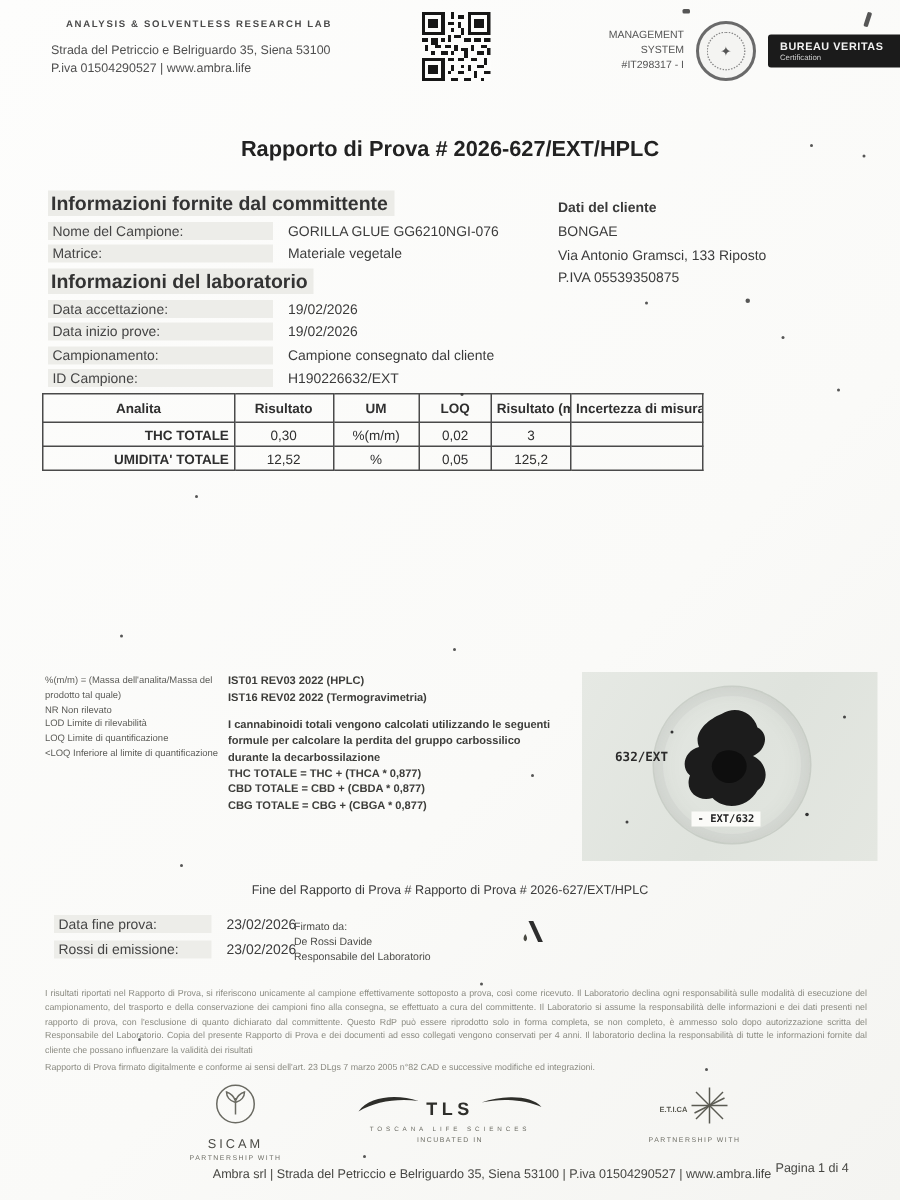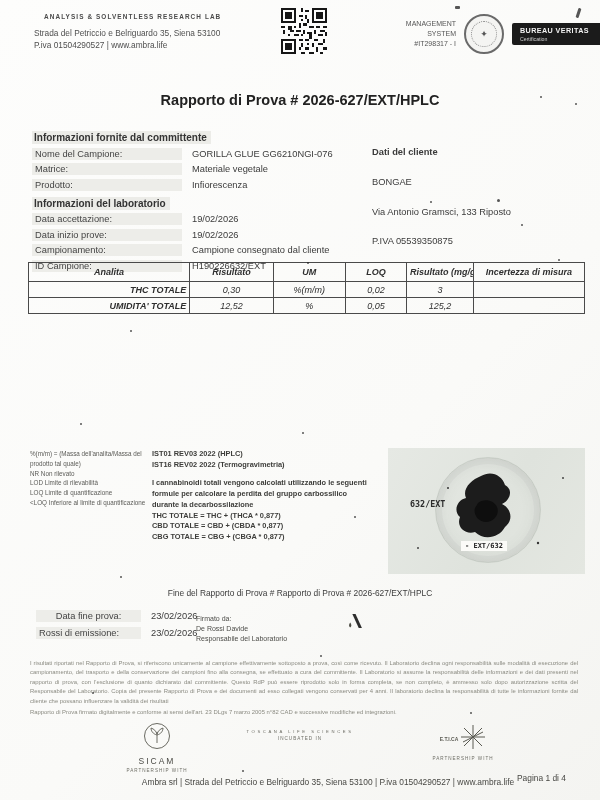--- a/index.html
+++ b/index.html
@@ -18,29 +18,29 @@
   .seal{width:36px;height:36px;border:2px solid #6a6a6a;border-radius:50%;position:relative;background:#f4f4f2;}
   .seal-inner{position:absolute;inset:5px;border:1px dotted #8a8a8a;border-radius:50%;
               display:flex;align-items:center;justify-content:center;font-size:9px;color:#555;}
   .bv-box{background:#1b1b1b;color:#f2f2f2;border-radius:2px;padding:4px 8px 3px;width:78px;}
   .bv-title{font-size:7.2px;font-weight:700;letter-spacing:.4px;line-height:1.1;}
   .bv-sub{font-size:5.2px;color:#cfcfcf;margin-top:1px;}
 
   .title{width:100%;text-align:center;font-size:14.5px;font-weight:700;color:#222;}
 
   
-  .sec-head{display:inline-block;font-size:10px;font-weight:700;color:#333;background:#ececé8;background:#ecece8;padding:1px 4px 1px 2px;margin-bottom:2px;}
+  .sec-head{display:inline-block;font-size:13px;font-weight:700;color:#333;background:#ececé8;background:#ecece8;padding:1px 4px 1px 2px;margin-bottom:2px;}
   .inforow{display:flex;align-items:center;height:15.5px;font-size:9.3px;}
   .inforow .lab{width:150px;background:#edede9;color:#444;padding:1px 3px;box-sizing:border-box;}
   .inforow .val{margin-left:10px;color:#3b3b3b;}
-  .client .line{font-size:9.3px;line-height:1.7;color:#3b3b3b;margin-top:14px;}
+  .client .line{font-size:9.3px;line-height:1.7;color:#3b3b3b;}
   .client .head{font-weight:700;}
 
   
-  table.results{border-collapse:collapse;width:557px;table-layout:fixed;font-style:italic;}
+  table.results{border-collapse:collapse;width:441px;table-layout:fixed;}
   table.results th,table.results td{border:1px solid #4a4a4a;font-size:9px;padding:2px 3px;color:#2f2f2f;overflow:hidden;white-space:nowrap;}
   table.results th{font-weight:700;text-align:center;height:14px;}
   table.results td{text-align:center;height:11px;}
   table.results td:first-child{text-align:right;font-weight:700;}
   table.results th:nth-child(5),table.results th:nth-child(6){filter:blur(.4px);}
 
   
   .legend{font-size:6.3px;color:#5b5b57;line-height:1.55;width:118px;}
   .methods{font-size:7.4px;font-weight:700;color:#3d3d3a;line-height:1.45;width:218px;}
   .methods .gap{height:8px;}
@@ -112,24 +112,20 @@
 
   <div class="abs" style="left:32px;top:127px;width:340px;">
     <div class="sec-head">Informazioni fornite dal committente</div>
     <div class="inforow">
         <span class="lab">Nome del Campione:</span>
         <span class="val">GORILLA GLUE GG6210NGI-076</span>
       </div>
     <div class="inforow">
         <span class="lab">Matrice:</span>
         <span class="val">Materiale vegetale</span>
-      </div>
-    <div class="inforow">
-        <span class="lab">Prodotto:</span>
-        <span class="val">Infiorescenza</span>
       </div>
     <div class="sec-head" style="margin-top:2px;">Informazioni del laboratorio</div>
     <div class="inforow">
         <span class="lab">Data accettazione:</span>
         <span class="val">19/02/2026</span>
       </div>
     <div class="inforow">
         <span class="lab">Data inizio prove:</span>
         <span class="val">19/02/2026</span>
       </div>
@@ -219,21 +215,21 @@
       <circle cx="30" cy="100" r="1" fill="#444"></circle>
         <circle cx="175" cy="30" r="1" fill="#444"></circle>
     </svg>
     <div class="photo-label-top">632/EXT</div>
     <div class="photo-label-bottom">- EXT/632</div>
   </div>
 
   <div class="abs endline" style="left:0;top:588px;">Fine del Rapporto di Prova # Rapporto di Prova # 2026-627/EXT/HPLC</div>
 
   <div class="abs" style="left:36px;top:607px;width:200px;">
-    <div class="inforow" style="height:17px;text-align:center;">
+    <div class="inforow" style="height:17px;">
       <span class="lab" style="width:105px;">Data fine prova:</span>
       <span class="val">23/02/2026</span>
     </div>
     <div class="inforow" style="height:17px;">
       <span class="lab" style="width:105px;">Rossi di emissione:</span>
       <span class="val">23/02/2026</span>
     </div>
   </div>
 
   <div class="abs sign-block" style="left:196px;top:614px;">
@@ -258,20 +254,33 @@
       <svg width="28" height="28" viewBox="0 0 28 28">
         <circle cx="14" cy="14" r="12.5" fill="none" stroke="#6a6a62" stroke-width="1"></circle>
         <path d="M14,21 L14,10 M14,13 C10,12 8,9 8,6 C11,7 13,9 14,12 M14,13 C18,12 20,9 20,6 C17,7 15,9 14,12" stroke="#6a6a62" stroke-width="1" fill="none"></path>
       </svg>
     </span>
     <div class="pname">SICAM</div>
     <div class="pcap">PARTNERSHIP WITH</div>
   </div>
 
   <div class="abs partner" style="left:230px;top:728px;width:140px;">
+    <div style="display:flex;align-items:center;gap:4px;">
+      <span>
+        <svg width="42" height="16" viewBox="0 0 42 16">
+            <path d="M1,13 C8,3 26,1 41,6 C28,4 12,6 1,13 Z" fill="#2e2e2a"></path>
+          </svg>
+      </span>
+      <span style="font-size:12px;font-weight:700;letter-spacing:3px;color:#2e2e2a;">TLS</span>
+      <span>
+        <svg width="42" height="16" viewBox="0 0 42 16">
+            <path d="M41,10 C34,2 16,2 1,7 C14,4 30,5 41,10 Z" fill="#2e2e2a"></path>
+          </svg>
+      </span>
+    </div>
     <div class="tls-sub">TOSCANA LIFE SCIENCES</div>
     <div class="pcap">INCUBATED IN</div>
   </div>
 
   <div class="abs partner" style="left:428px;top:724px;width:70px;">
     <div style="display:flex;align-items:center;gap:2px;">
       <span style="font-size:5px;font-weight:700;color:#5a5a52;">E.T.I.CA</span>
       <span>
         <svg width="26" height="26" viewBox="0 0 26 26">
           <g stroke="#5a5a52" stroke-width="1">

